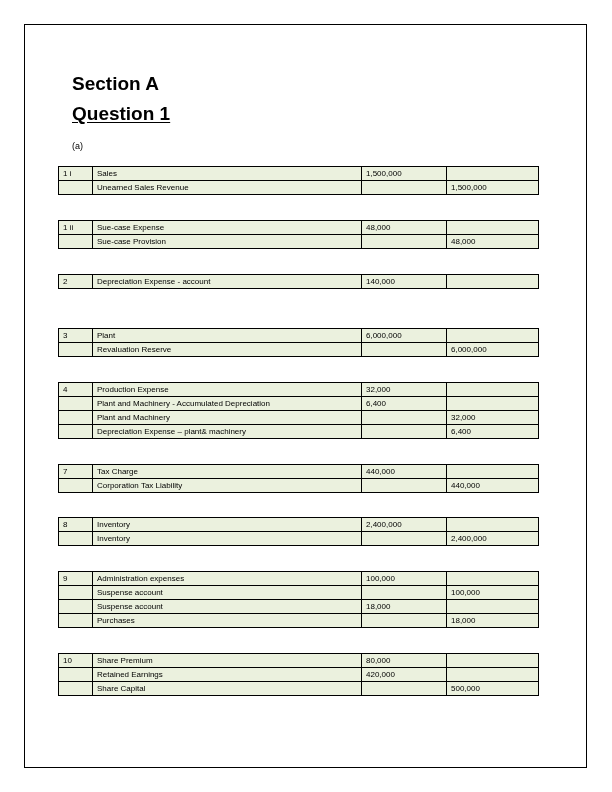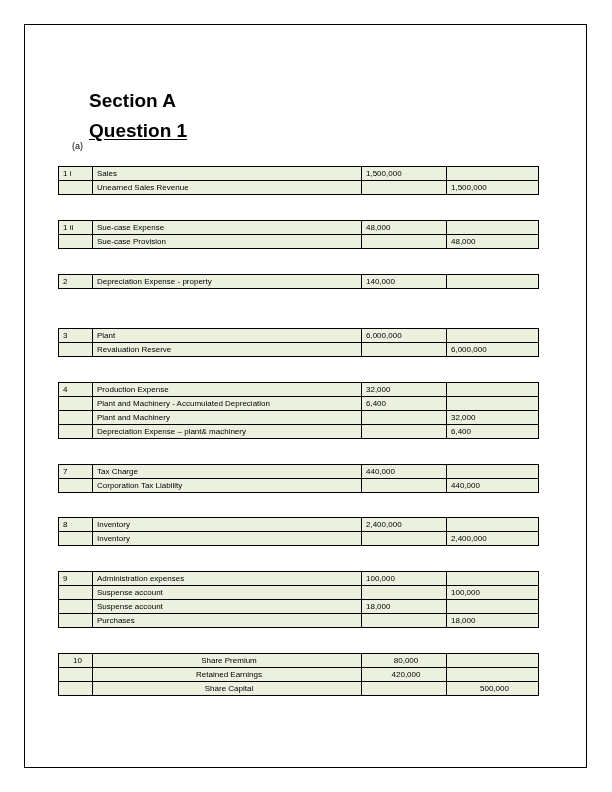--- a/index.html
+++ b/index.html
@@ -1,20 +1,20 @@
 <!DOCTYPE html>
 <html><head>
 <meta charset="utf-8">
 <style>
   html, body { margin: 0; padding: 0; background: #ffffff; }
   body { width: 612px; height: 792px; position: relative; overflow: hidden;
          font-family: "Liberation Sans", "DejaVu Sans", sans-serif; color: #000; }
   .page-border { position: absolute; left: 24px; top: 24px; width: 563px; height: 744px;
                  border: 1.5px solid #000; box-sizing: border-box; }
-  .heading { position: absolute; left: 72px; font-weight: bold; font-size: 19px; line-height: 22px; margin: 17px; }
+  .heading { position: absolute; left: 72px; font-weight: bold; font-size: 19px; line-height: 22px; margin: 0; }
   .h-section { top: 73px; }
   .h-question { top: 103px; text-decoration: underline; text-underline-offset: 2px; }
   .part-label { position: absolute; left: 72px; top: 140px; font-size: 9px; line-height: 12px; }
   .journal { position: absolute; left: 58px; width: 480px; border-collapse: collapse; table-layout: fixed; }
   .journal td { border: 1px solid #000; background: #ebf1de; height: 13px; padding: 0 0 0 4px;
                 font-size: 8px; line-height: 13px; white-space: nowrap; overflow: hidden; box-sizing: border-box; }
   .c-no { width: 34px; }
   .c-acct { width: 269px; }
   .c-dr { width: 85px; }
   .c-cr { width: 92px; }
@@ -76,21 +76,21 @@
     <table class="journal" style="top: 274px;">
       <colgroup>
         <col class="c-no">
         <col class="c-acct">
         <col class="c-dr">
         <col class="c-cr">
       </colgroup>
       <tbody>
         <tr>
           <td>2</td>
-          <td>Depreciation Expense - property</td>
+          <td>Depreciation Expense - account</td>
           <td>140,000</td>
           <td></td>
         </tr>
       </tbody>
     </table>
     <table class="journal" style="top: 328px;">
       <colgroup>
         <col class="c-no">
         <col class="c-acct">
         <col class="c-dr">
@@ -216,21 +216,21 @@
           <td></td>
         </tr>
         <tr>
           <td></td>
           <td>Purchases</td>
           <td></td>
           <td>18,000</td>
         </tr>
       </tbody>
     </table>
-    <table class="journal" style="top: 653px; text-align: center;">
+    <table class="journal" style="top: 653px;">
       <colgroup>
         <col class="c-no">
         <col class="c-acct">
         <col class="c-dr">
         <col class="c-cr">
       </colgroup>
       <tbody>
         <tr>
           <td>10</td>
           <td>Share Premium</td>

